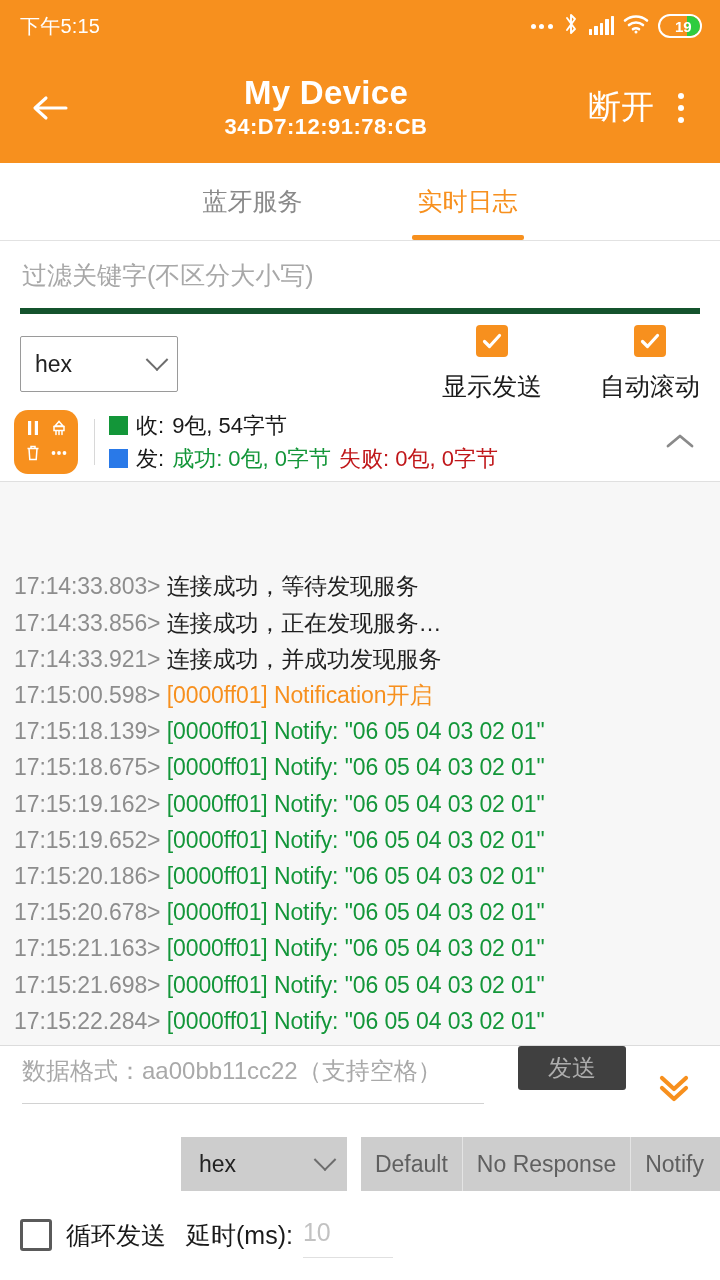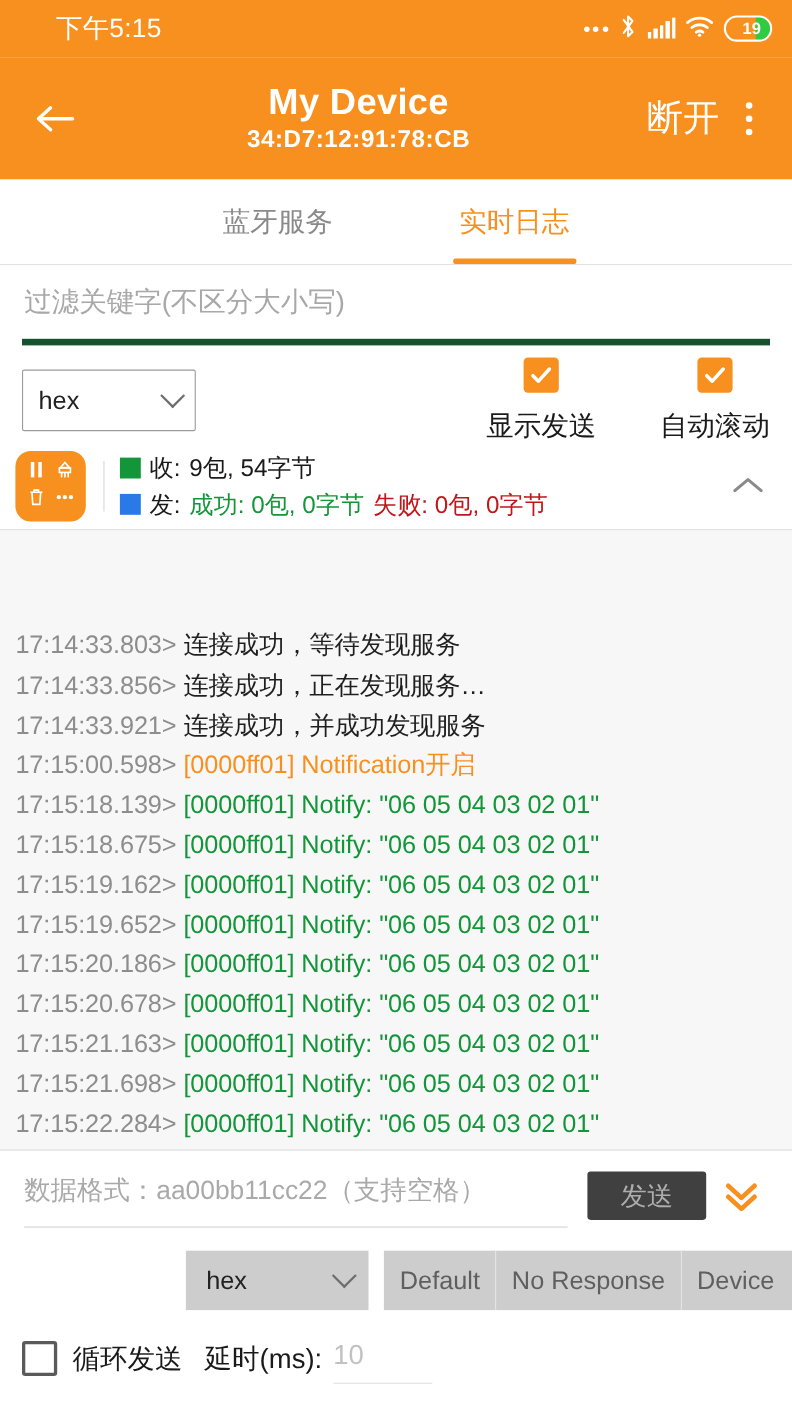--- a/index.html
+++ b/index.html
@@ -10,21 +10,21 @@
     overflow: hidden;
   }
   #app { width: 720px; height: 1280px; position: relative; display: flex; flex-direction: column; background:#fff; }
 
   
   .statusbar {
     height: 52px; background: #F7901E; color:#fff;
     display:flex; align-items:center; justify-content:space-between;
     padding: 0 18px 0 20px; flex: 0 0 52px;
   }
-  .status-time { font-size: 24px; letter-spacing: .2px; margin-left: 31px; }
+  .status-time { font-size: 20px; letter-spacing: .2px; }
   .status-icons { display:flex; align-items:center; gap: 9px; }
   .dots3 { display:flex; gap:3.5px; align-items:center; }
   .dots3 i { width:5px; height:5px; border-radius:50%; background:#fff; display:block; }
   .bars { display:flex; align-items:flex-end; gap:2px; height:18px; }
   .bars i { width:3.5px; background:#fff; display:block; border-radius:.5px;}
   .bars i:nth-child(1){height:6px}.bars i:nth-child(2){height:9px}
   .bars i:nth-child(3){height:12.5px}.bars i:nth-child(4){height:16px}.bars i:nth-child(5){height:19px}
   .battery {
     width: 44px; height: 24px; border: 2.2px solid #fff; border-radius: 12px;
     display:flex; align-items:center; justify-content:flex-start; position:relative;
@@ -107,21 +107,21 @@
   .logarea { flex:1 1 auto; background:#f7f7f7; border-top:1px solid #e0e0e0; border-bottom:1px solid #dcdcdc;
              overflow:hidden; position:relative; padding: 0; }
   .loginner { position:absolute; left:0; right:0; bottom:0; padding: 0 0 6px 0; }
   .logline { font-size:23px; line-height:36.2px; white-space:nowrap; padding-left:14px; letter-spacing:-.1px; }
   .ts { color:#8d8d8d; }
   .msg-dark { color:#1f1f1f; }
   .msg-orange { color:#F7901E; }
   .msg-green { color:#139639; }
 
   
-  .sendrow { flex:0 0 82px; display:flex; align-items:center; padding: 0 14px 0 22px; gap:0; background:#fff; }
+  .sendrow { flex:0 0 82px; display:flex; padding: 0 14px 0 22px; gap:16px; background:#fff; }
   .send-input { flex:1; height:58px; border:none; border-bottom:1.6px solid #d2d2d2; background:transparent;
                 font-size:24px; color:#222; outline:none; font-family:inherit; padding-bottom:8px; }
   .send-input::placeholder { color:#a9a9a9; }
   .send-btn { width:108px; height:44px; background:#404040; color:#adadad; font-size:24px;
               display:flex; align-items:center; justify-content:center; border-radius:3px;
               margin-left:18px; flex:0 0 108px; }
   .dblchev { width:64px; flex:0 0 64px; display:flex; align-items:center; justify-content:center; }
 
   
   .segrow { flex:0 0 72px; display:flex; align-items:center; justify-content:flex-end; padding: 0 0 0 0; gap:0; }
@@ -315,21 +315,21 @@
   </div>
 
   <div class="segrow">
     <div class="seg-select">
       <span>hex</span>
       <span class="chev"></span>
     </div>
     <div class="seg-gap"></div>
     <div class="seg">Default</div>
     <div class="seg">No Response</div>
-    <div class="seg">Device</div>
+    <div class="seg">Notify</div>
   </div>
 
   <div class="looprow">
     <span class="cb off"></span>
     <span class="loop-label">循环发送</span>
     <span class="delay-label">延时(ms):</span>
     <input class="delay-input" type="text" placeholder="10" style="">
   </div>
   <div class="bottom-pad"></div>
 

